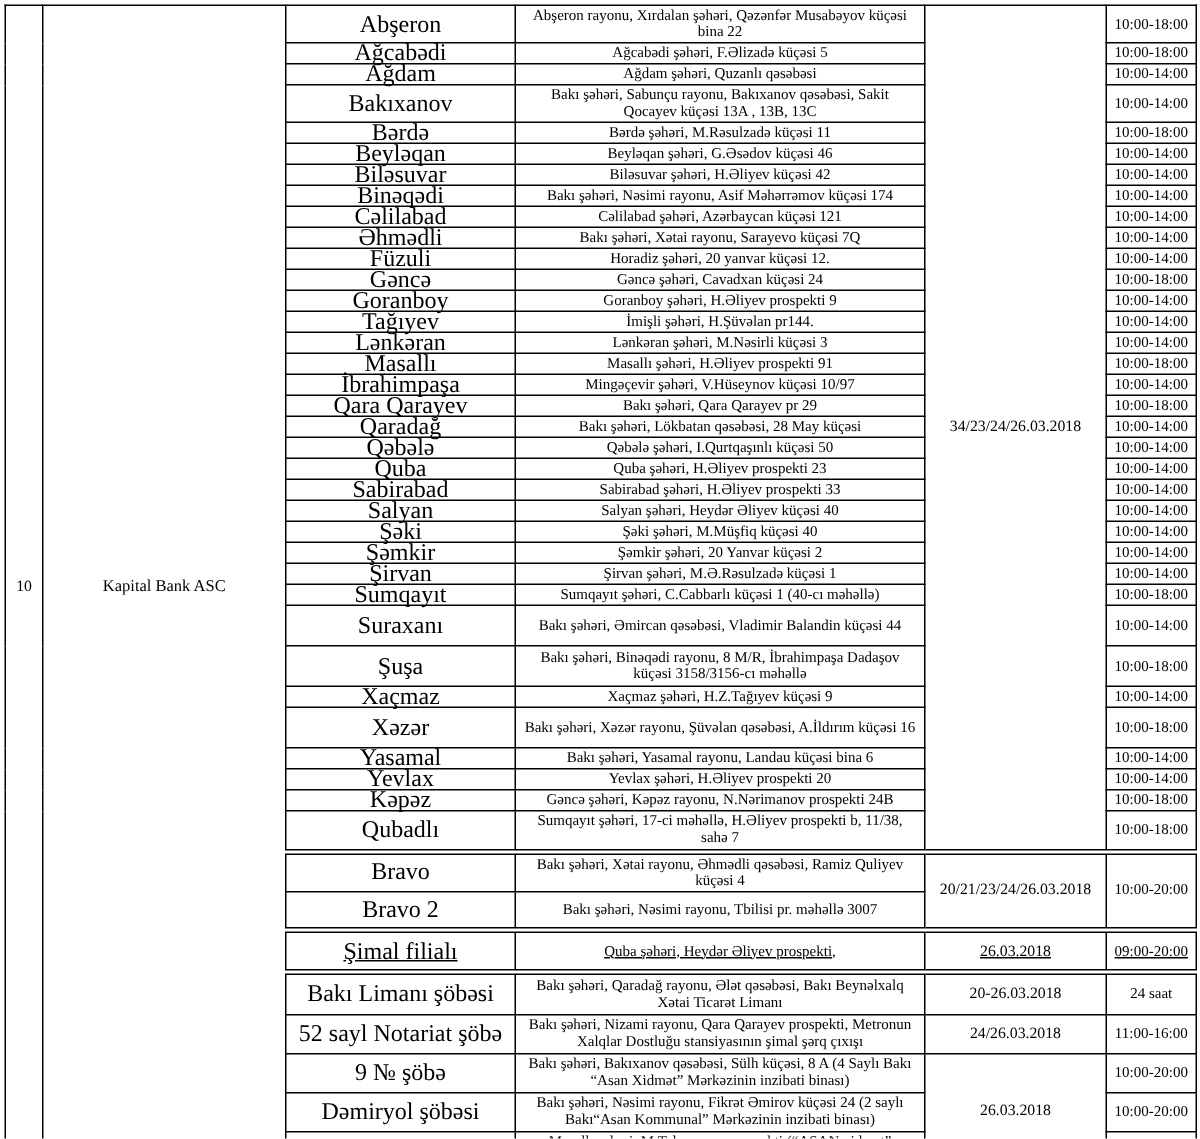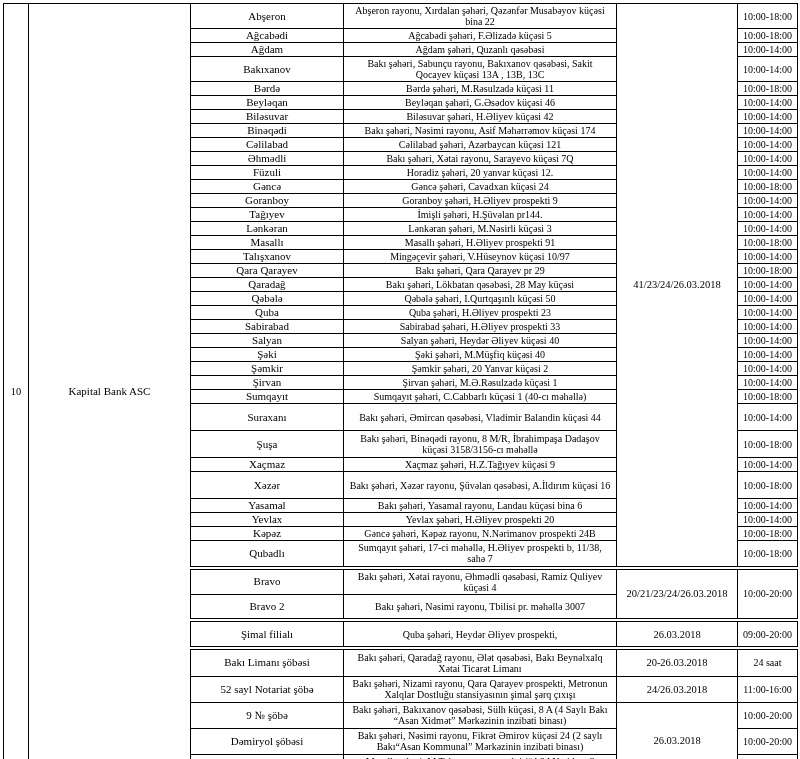--- a/index.html
+++ b/index.html
@@ -15,21 +15,21 @@
   }
   td{
     border:1px solid #000;
     text-align:center;vertical-align:middle;
     padding:1px 3px;
     font-size:10.5px;line-height:11px;
     word-wrap:break-word;
   }
   td.num{font-size:10.5px;}
   td.bank{font-size:11px;}
-  td.branch{font-size:11px;}
+  td.branch{font-size:16px;}
   td.addr{font-size:10px;padding:1px 5px;}
   td.date{font-size:10.5px;}
   td.hours{font-size:10px;padding:1px 1px;}
   tr.sect td{border-top:4px double #000;margin-left:14px;}
 </style>
 </head>
 <body>
 
 <table class="branches">
   <colgroup>
@@ -39,21 +39,21 @@
     <col style="width:273px">
     <col style="width:121px">
     <col style="width:60px">
   </colgroup>
   <tbody id="tbody">
       <tr style="height: 19px;">
         <td class="num" rowspan="43">10</td>
         <td class="bank" rowspan="43">Kapital Bank ASC</td>
         <td class="branch">Abşeron</td>
         <td class="addr">Abşeron rayonu, Xırdalan şəhəri, Qəzənfər Musabəyov küçəsi bina 22</td>
-        <td class="date" rowspan="35">41/23/24/26.03.2018</td>
+        <td class="date" rowspan="35">34/23/24/26.03.2018</td>
         <td class="hours">10:00-18:00</td>
       </tr>
       <tr style="height: 14px;">
         <td class="branch">Ağcabədi</td>
         <td class="addr">Ağcabədi şəhəri, F.Əlizadə küçəsi 5</td>
         <td class="hours">10:00-18:00</td>
       </tr>
       <tr style="height: 14px;">
         <td class="branch">Ağdam</td>
         <td class="addr">Ağdam şəhəri, Quzanlı qəsəbəsi</td>
@@ -118,21 +118,21 @@
         <td class="branch">Lənkəran</td>
         <td class="addr">Lənkəran şəhəri, M.Nəsirli küçəsi 3</td>
         <td class="hours">10:00-14:00</td>
       </tr>
       <tr style="height: 14px;">
         <td class="branch">Masallı</td>
         <td class="addr">Masallı şəhəri,  H.Əliyev prospekti 91</td>
         <td class="hours">10:00-18:00</td>
       </tr>
       <tr style="height: 14px;">
-        <td class="branch">Talışxanov</td>
+        <td class="branch">İbrahimpaşa</td>
         <td class="addr">Mingəçevir şəhəri, V.Hüseynov küçəsi 10/97</td>
         <td class="hours">10:00-14:00</td>
       </tr>
       <tr style="height: 14px;">
         <td class="branch">Qara Qarayev</td>
         <td class="addr">Bakı şəhəri, Qara Qarayev pr 29</td>
         <td class="hours">10:00-18:00</td>
       </tr>
       <tr style="height: 14px;">
         <td class="branch">Qaradağ</td>
@@ -222,21 +222,21 @@
       <tr class="sect" style="height: 26px;">
         <td class="branch">Bravo</td>
         <td class="addr">Bakı şəhəri, Xətai rayonu, Əhmədli qəsəbəsi, Ramiz Quliyev küçəsi 4</td>
         <td class="date" rowspan="2">20/21/23/24/26.03.2018</td>
         <td class="hours" rowspan="2">10:00-20:00</td>
       </tr>
       <tr style="height: 26px;">
         <td class="branch">Bravo 2</td>
         <td class="addr">Bakı şəhəri, Nəsimi rayonu, Tbilisi pr. məhəllə 3007</td>
       </tr>
-      <tr class="sect" style="height: 28px;">
+      <tr class="sect" style="height: 28px; text-decoration: underline;">
         <td class="branch">Şimal filialı</td>
         <td class="addr">Quba şəhəri, Heydər Əliyev prospekti,</td>
         <td class="date">26.03.2018</td>
         <td class="hours">09:00-20:00</td>
       </tr>
       <tr class="sect" style="height: 28px;">
         <td class="branch">Bakı Limanı şöbəsi</td>
         <td class="addr">Bakı şəhəri, Qaradağ rayonu, Ələt qəsəbəsi, Bakı Beynəlxalq Xətai Ticarət Limanı</td>
         <td class="date">20-26.03.2018</td>
         <td class="hours">24 saat</td>

